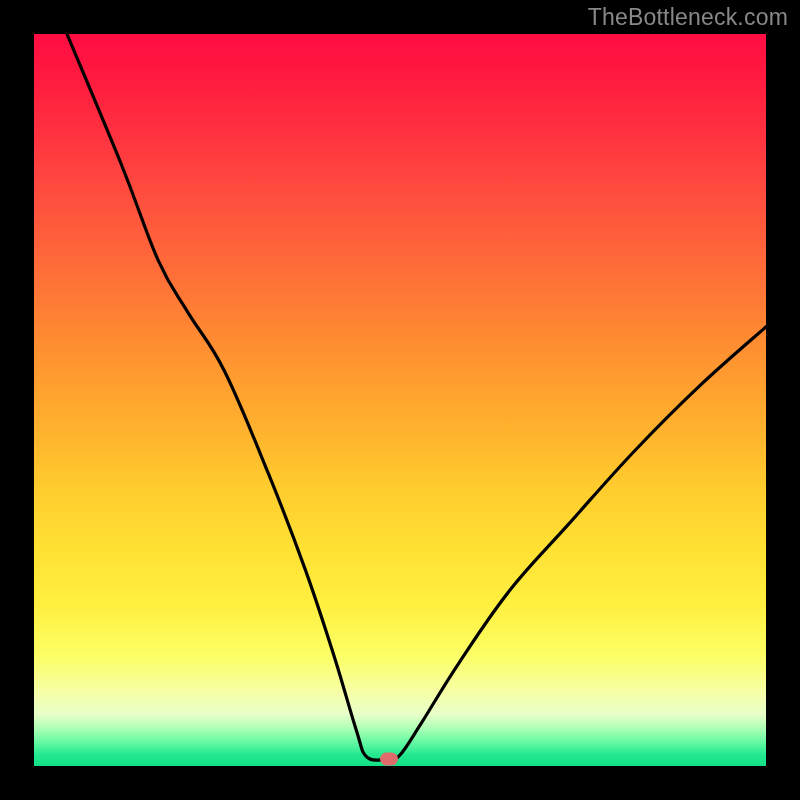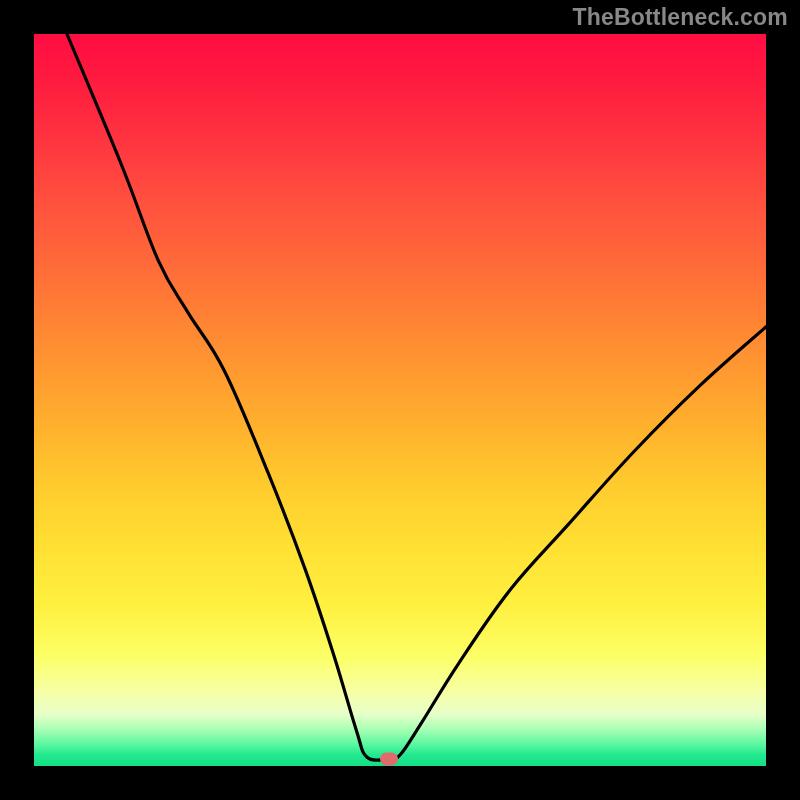--- a/index.html
+++ b/index.html
@@ -18,21 +18,20 @@
     background: #000;
   }
   .watermark {
     position: absolute;
     top: 4px;
     right: 12px;
     color: #888;
     font-size: 23px;
     letter-spacing: 0.2px;
     z-index: 10;
-    font-weight: bold;
   }
   .plot-area {
     position: absolute;
     left: 34px;
     top: 34px;
     width: 732px;
     height: 732px;
     overflow: hidden;
   }
   .gradient {

